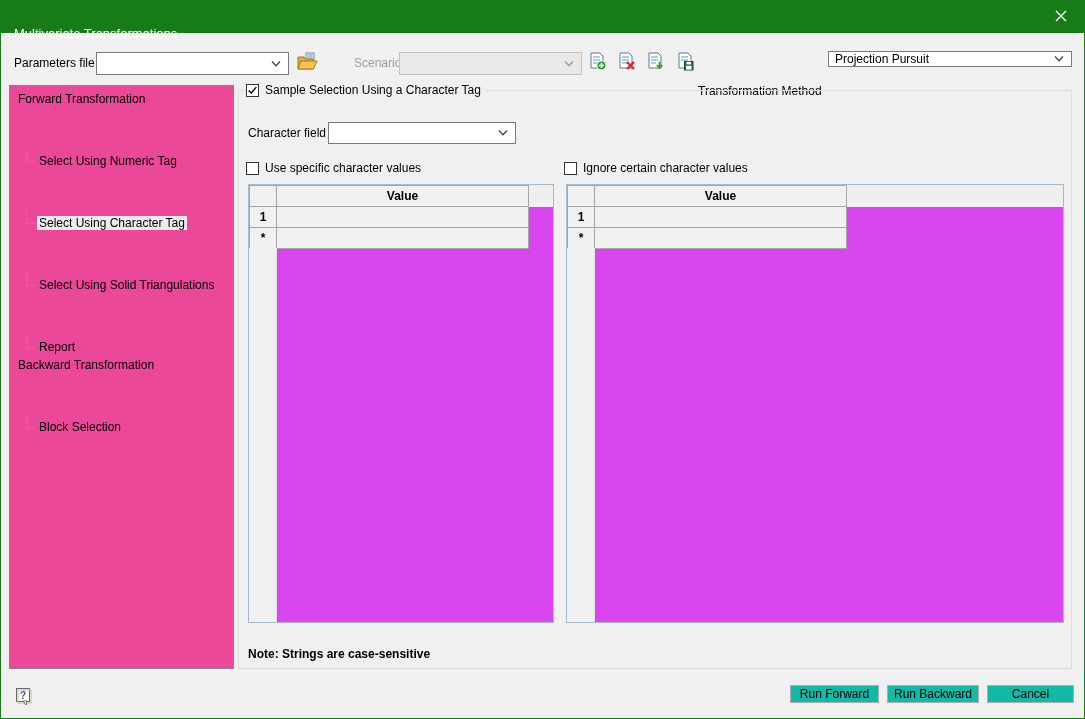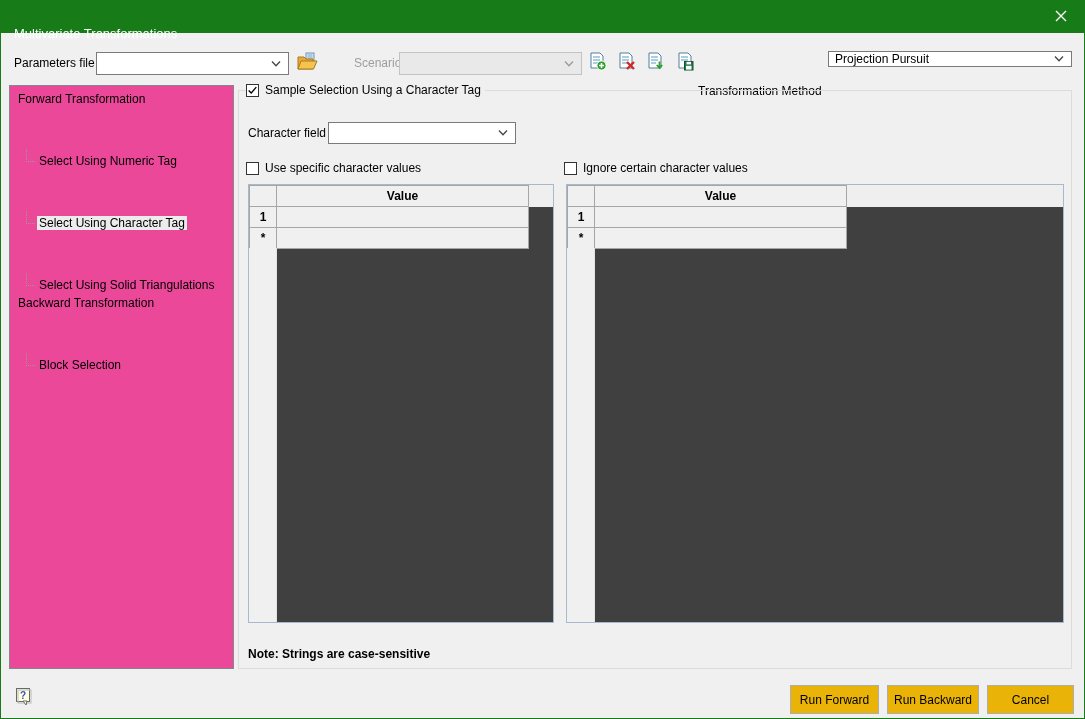--- a/index.html
+++ b/index.html
@@ -38,37 +38,37 @@
 
   
   .groupbox { position:absolute; left:237px; top:89px; width:834px; height:579px;
               border:1px solid #dcdcdc; }
   .checkline { position:absolute; display:flex; align-items:center; gap:6px;
                background:#f0f0f0; padding-right:4px; cursor:pointer; }
   .cb { width:13px; height:13px; background:#fff; border:1px solid #333;
         display:flex; align-items:center; justify-content:center; flex:0 0 13px; }
 
   
-  .grid-panel { position:absolute; top:183px; height:439px; background:#404040;
+  .grid-panel { position:absolute; top:183px; height:439px; background:#d946ef;
                 border:1px solid #a7b9cc;padding-left:8px; }
   .grid-headerstrip { position:absolute; left:0; top:0; right:0; height:22px; background:#efefef; }
   .cell { position:absolute; background:#f0f0f0; border:1px solid #a6a6a6;
           display:flex; align-items:center; justify-content:center; }
   .corner-cell   { left:0;  top:0;  width:28px;  height:22px; }
   .header-cell   { left:27px; top:0; width:253px; height:22px; font-weight:bold; }
   .rowhead-1     { left:0;  top:21px; width:28px; height:22px; font-weight:bold; }
   .rowhead-2     { left:0;  top:42px; width:28px; height:22px; font-weight:bold; }
   .valcell-1     { left:27px; top:21px; width:253px; height:22px; justify-content:flex-start; padding-left:4px; }
   .valcell-2     { left:27px; top:42px; width:253px; height:22px; justify-content:flex-start; padding-left:4px; }
   .rowhead-rest  { position:absolute; left:0; top:63px; bottom:0; width:28px; background:#f0f0f0; border-right:1px solid #e3e3e3; }
 
   .note { position:absolute; left:247px; top:646px; font-weight:bold; }
 
   
-  .btn { position:absolute; top:684px; height:29px; background:#eab308; border:1px solid #adadad;
+  .btn { position:absolute; top:684px; height:18px; background:#14b8a6; border:1px solid #adadad;
          display:flex; align-items:center; justify-content:center; cursor:pointer; }
   .help { position:absolute; left:13px; top:686px; cursor:pointer; }
 </style>
 </head>
 <body>
 
 <div class="window">
 
   <div class="titlebar">
     <div class="title">Multivariate Transformations</div>
@@ -157,20 +157,21 @@
     <svg class="chev" width="10" height="6" viewBox="0 0 10 6">
         <path d="M1 0.5 L5 4.7 L9 0.5" stroke="#444" stroke-width="1.3" fill="none"></path>
       </svg>
   </div>
 
   <div class="tree">
     <div class="tree-item parent"><span>Forward Transformation</span></div>
     <div class="tree-item child"><span>Select Using Numeric Tag</span></div>
     <div class="tree-item child selected"><span>Select Using Character Tag</span></div>
     <div class="tree-item child"><span>Select Using Solid Triangulations</span></div>
+    <div class="tree-item child"><span>Report</span></div>
     <div class="tree-item parent"><span>Backward Transformation</span></div>
     <div class="tree-item child"><span>Block Selection</span></div>
   </div>
 
   <div class="groupbox"></div>
 
   <div class="checkline" style="left:245px; top:82px;">
     <span class="cb">
       <svg width="11" height="11" viewBox="0 0 13 13">
           <path d="M2 6.5 L5 9.5 L11 2.5" stroke="#000" stroke-width="1.6" fill="none"></path>

